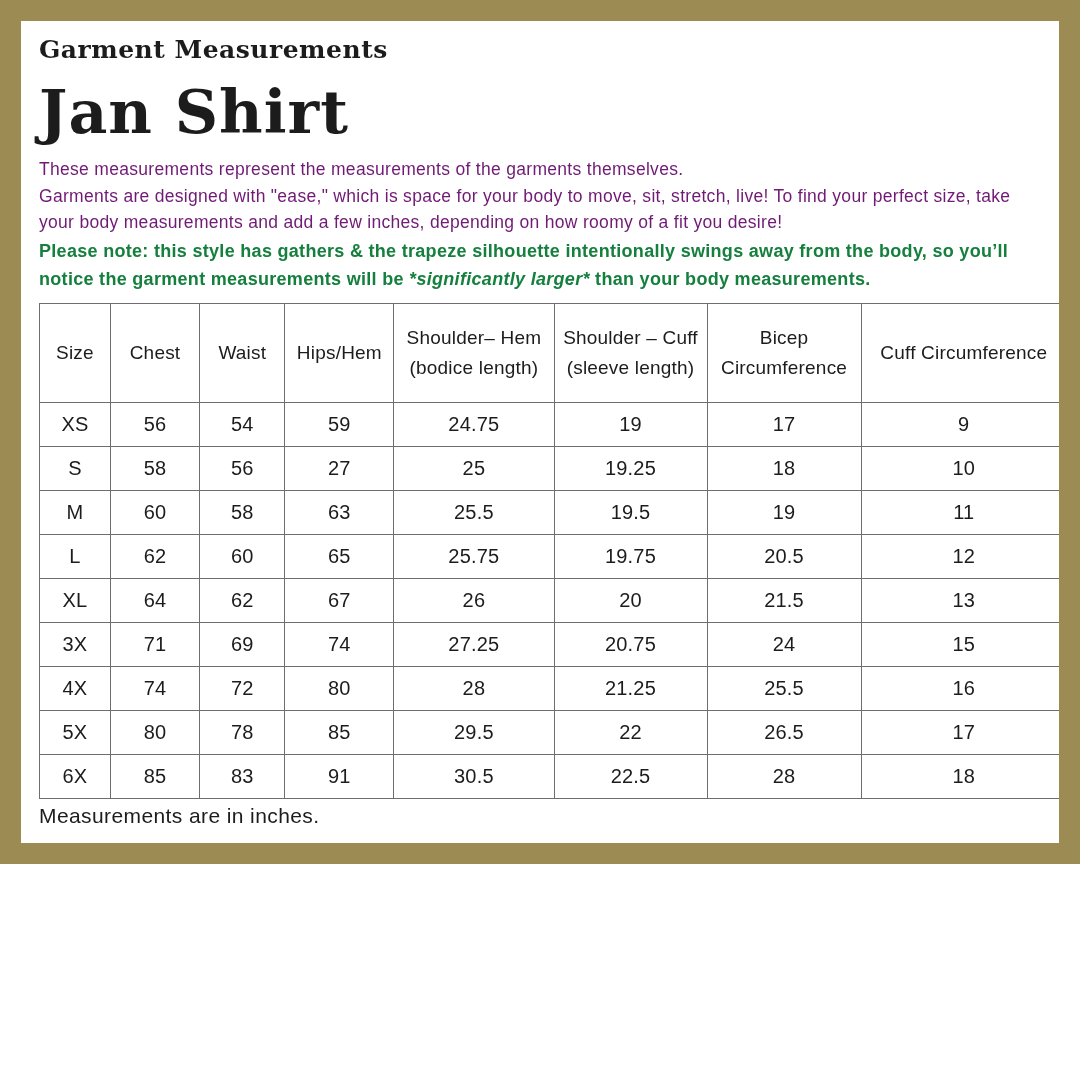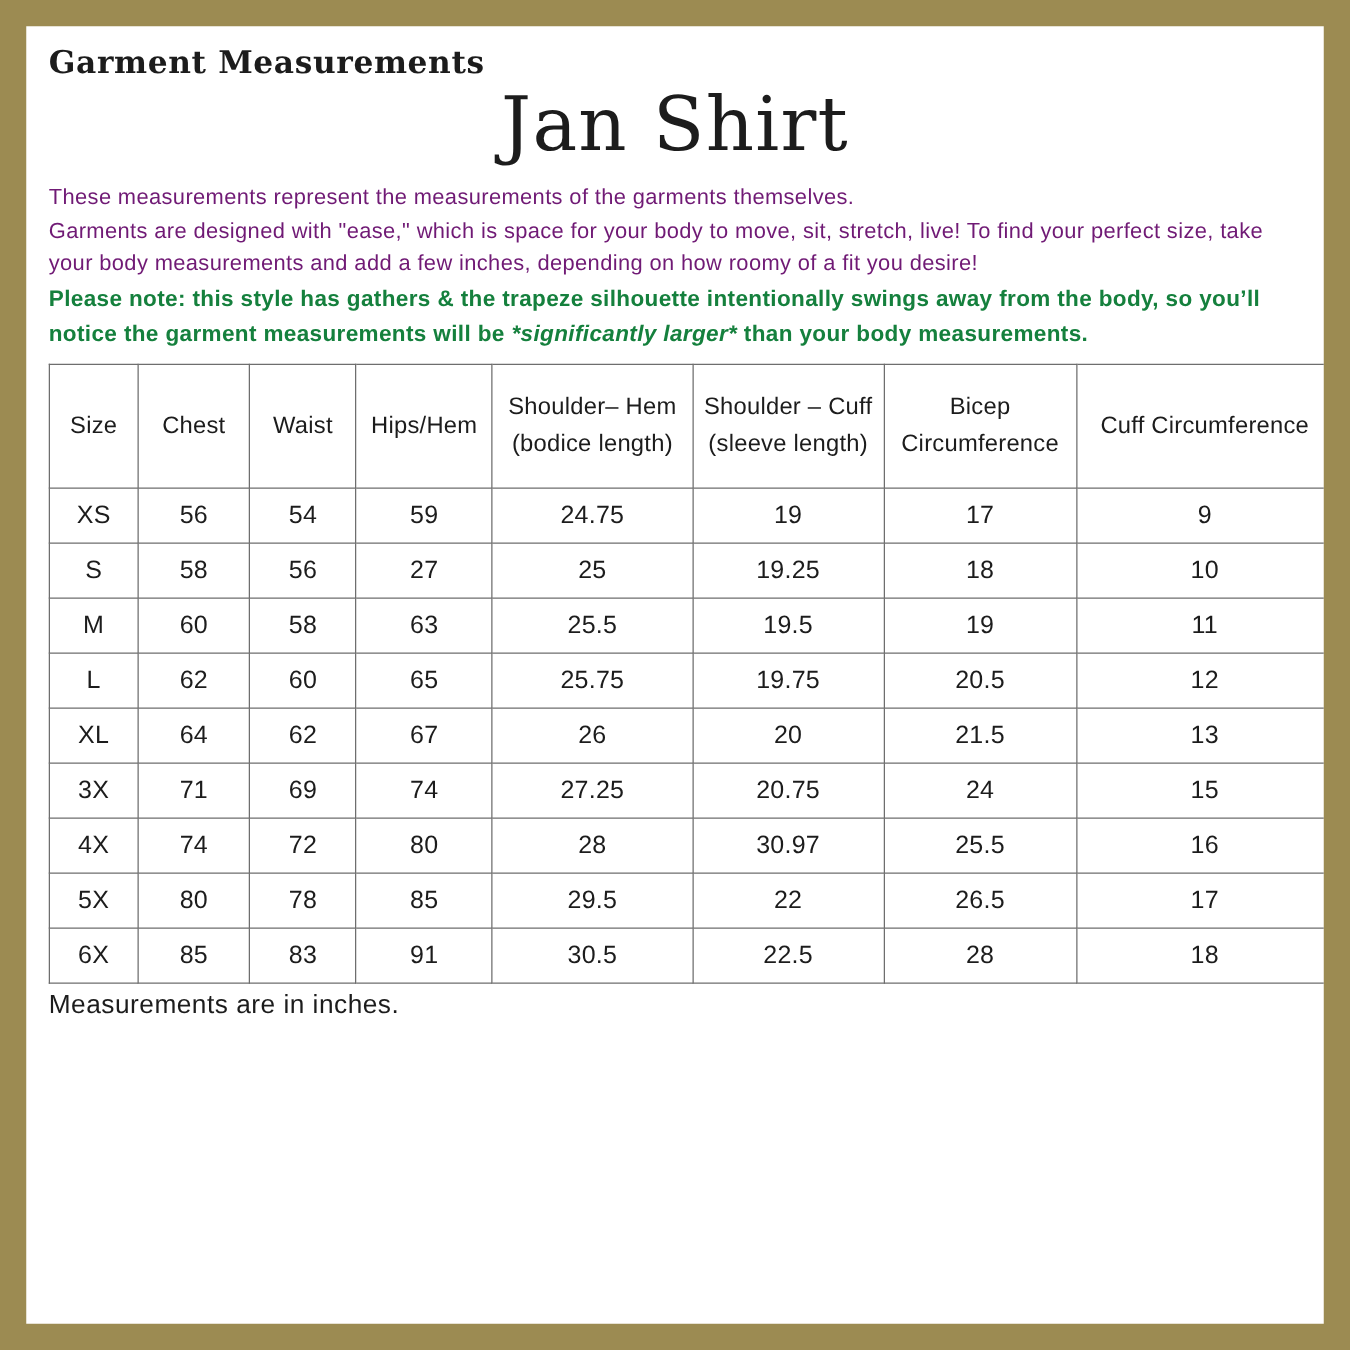--- a/index.html
+++ b/index.html
@@ -7,45 +7,44 @@
     width: 1080px;
     height: 1080px;
     background: #ffffff;
     font-family: "Liberation Sans", sans-serif;
     color: #1c1c1c;
     -webkit-font-smoothing: antialiased;
   }
   .page {
     box-sizing: border-box;
     width: 1080px;
-    height: 1080px;
+    height: 864px;
     border: 21px solid #9c8b52;
     background: #ffffff;
     overflow: hidden;
   }
   .content {
     box-sizing: border-box;
     padding: 10px 18px 0 18px;
   }
   .eyebrow {
     font-family: "DejaVu Serif", serif;
     font-weight: 700;
     font-size: 25px;
     letter-spacing: 0.5px;
     margin: 4px 0 0 0;
     line-height: 1.2;
   }
   .title {
     font-family: "DejaVu Serif", serif;
-    font-weight: 400;
+    font-weight: 700;
     font-size: 60px;
     letter-spacing: 1px;
-    margin: 4px 0 0 0;
+    margin: 16px 0 0 0;
     line-height: 1.05;
-    text-align: center;
   }
   .intro {
     margin-top: 12px;
     font-size: 17.5px;
     line-height: 1.52;
     letter-spacing: 0.3px;
     max-width: 985px;
     color: #701a75;
   }
   .intro p { margin: 0; }
@@ -193,21 +192,21 @@
             <td>20.75</td>
             <td>24</td>
             <td>15</td>
           </tr>
           <tr>
             <td>4X</td>
             <td>74</td>
             <td>72</td>
             <td>80</td>
             <td>28</td>
-            <td>30.97</td>
+            <td>21.25</td>
             <td>25.5</td>
             <td>16</td>
           </tr>
           <tr>
             <td>5X</td>
             <td>80</td>
             <td>78</td>
             <td>85</td>
             <td>29.5</td>
             <td>22</td>

